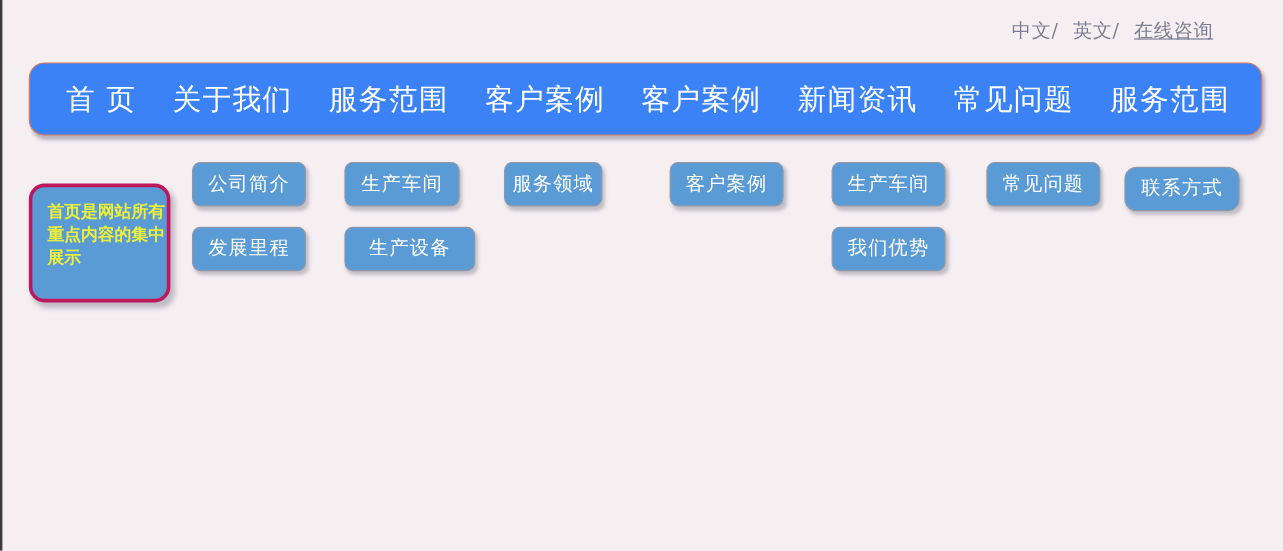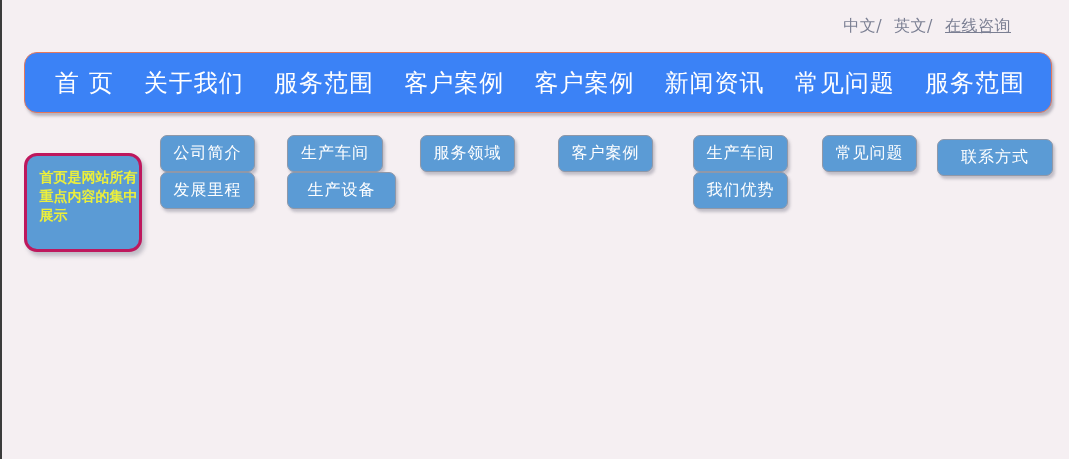--- a/index.html
+++ b/index.html
@@ -100,21 +100,21 @@
     box-sizing: border-box;
     box-shadow: 2px 3px 3px rgba(110, 110, 130, 0.38);
     display: flex;
     align-items: center;
     justify-content: center;
     white-space: nowrap;
     cursor: pointer;
     height: 37px;
     padding: 0 28px;
   }
-  .node + .node { }
+  .node + .node { margin-top: 17px; }
 
   
   .home-note {
     position: absolute;
     left: 22px;
     top: 153px;
     width: 118px;
     height: 99px;
     background: #5b9bd5;
     border: 3px solid #be185d;
@@ -166,30 +166,30 @@
   <div class="columns">
       <div class="column" style="left: 158px; top: 5px;">
         <div class="node" style="width: 95px;">公司简介</div>
         <div class="node" style="width: 95px;">发展里程</div>
       </div>
       <div class="column" style="left: 285px; top: 5px;">
         <div class="node" style="width: 96px;">生产车间</div>
         <div class="node" style="width: 109px;">生产设备</div>
       </div>
       <div class="column" style="left: 418px; top: 5px;">
-        <div class="node" style="width: 95px;">服务领域</div>
+        <div class="node" style="width: 82px;">服务领域</div>
       </div>
       <div class="column" style="left: 556px; top: 5px;">
         <div class="node" style="width: 95px;">客户案例</div>
       </div>
       <div class="column" style="left: 691px; top: 5px;">
         <div class="node" style="width: 95px;">生产车间</div>
         <div class="node" style="width: 95px;">我们优势</div>
       </div>
       <div class="column" style="left: 820px; top: 5px;">
         <div class="node" style="width: 95px;">常见问题</div>
       </div>
       <div class="column" style="left: 935px; top: 9px;">
-        <div class="node" style="width: 116px;">联系方式</div>
+        <div class="node" style="width: 96px; border-radius: 10px;">联系方式</div>
       </div>
     </div>
 
 </div>
 
 </body></html>

